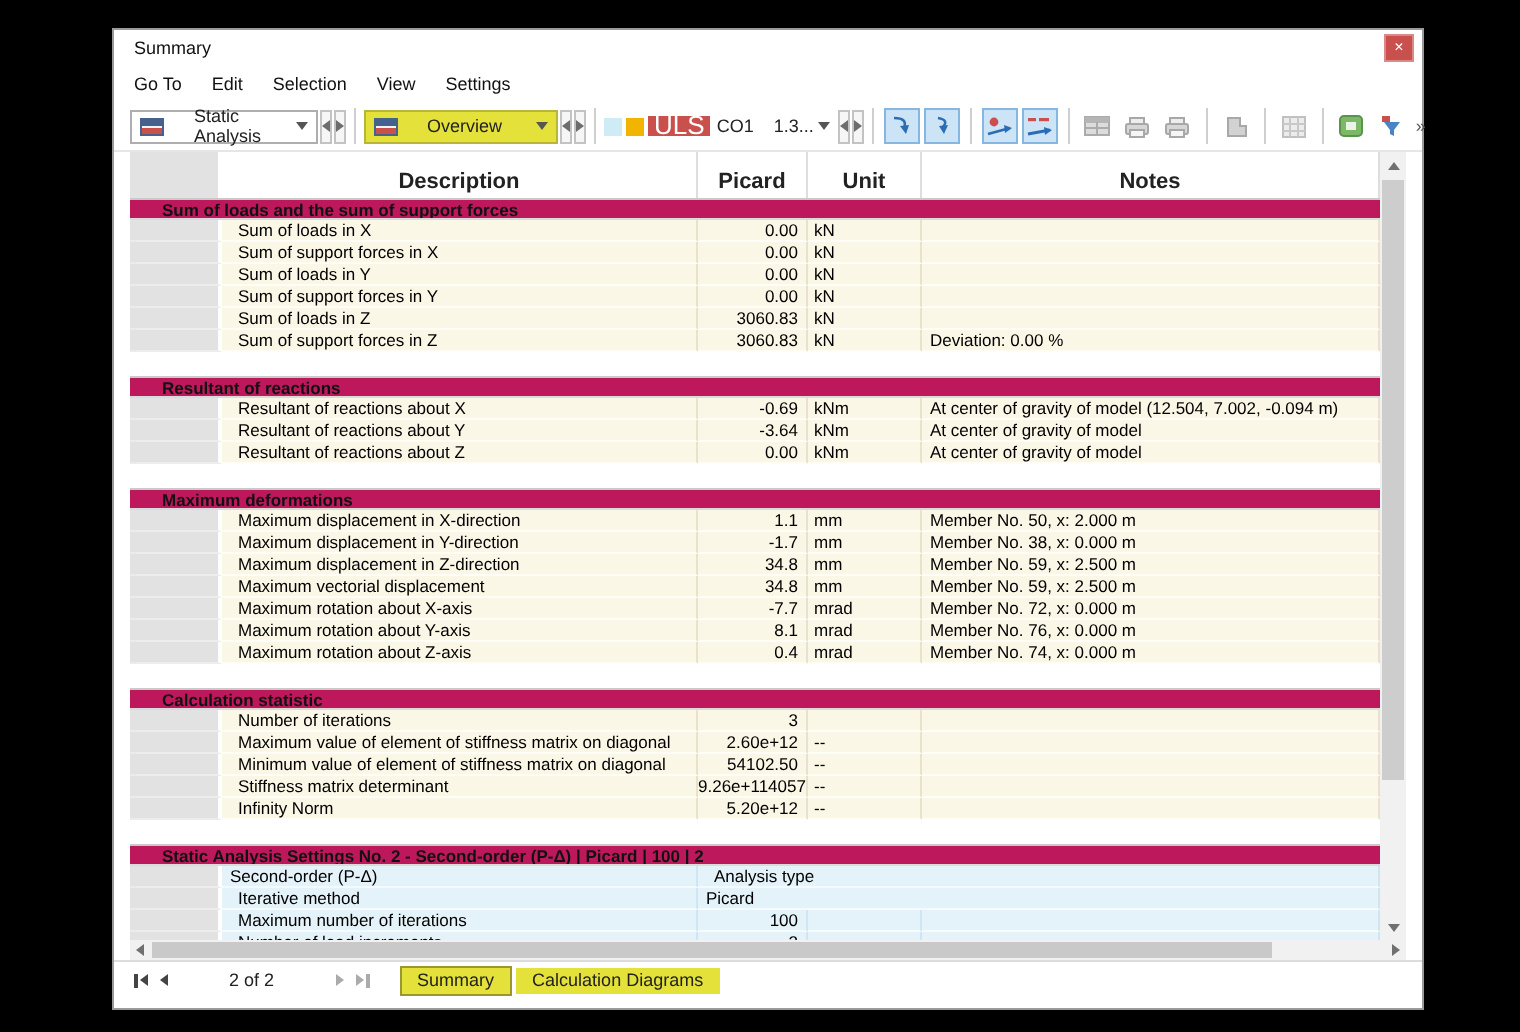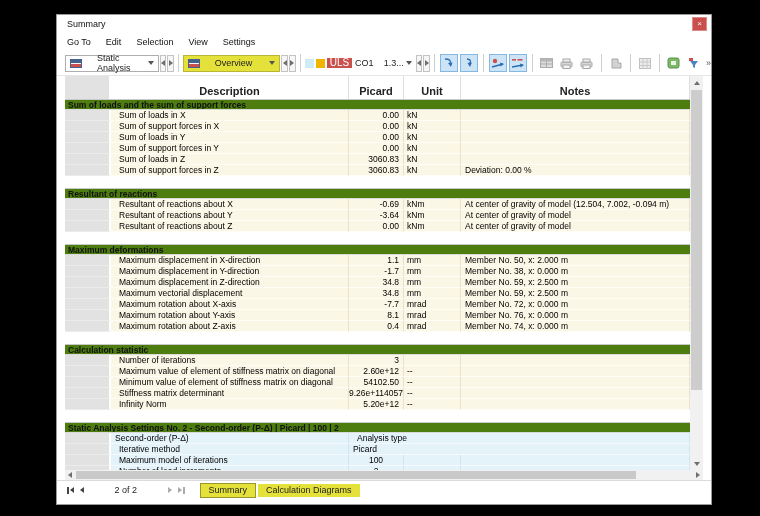--- a/index.html
+++ b/index.html
@@ -20,45 +20,45 @@
   .tblicon{width:12px;height:9px;border:1px solid #44628c;box-sizing:border-box;
     background:linear-gradient(#44628c,#44628c) 0 0/100% 3px no-repeat,
                linear-gradient(#c9504c,#c9504c) 0 100%/100% 3px no-repeat,#f4f6fa;}
   .chev{width:0;height:0;border-left:3px solid transparent;border-right:3px solid transparent;border-top:4px solid #555;margin-left:2px;}
   .spin{width:12px;height:17px;border:1px solid #c3c3c3;background:#f6f6f6;display:flex;align-items:center;justify-content:center;box-sizing:border-box;margin-left:1px;}
   .tri-l{width:0;height:0;border-top:3.5px solid transparent;border-bottom:3.5px solid transparent;border-right:4.5px solid currentColor;}
   .tri-r{width:0;height:0;border-top:3.5px solid transparent;border-bottom:3.5px solid transparent;border-left:4.5px solid currentColor;}
   .spin{color:#6d6d6d;}
   .tsep{width:1px;height:18px;background:#cfcfcf;margin:0 4px;flex:0 0 auto;}
   .swatch{width:9px;height:9px;margin-right:2px;flex:0 0 auto;}
-  .badge{background:#c9504c;color:#fff;font-size:10px;padding:1px 3px;margin-right:3px;line-height:8px;}
+  .badge{background:#c9504c;color:#fff;font-size:13px;padding:1px 3px;margin-right:3px;line-height:8px;}
   .tbtn{width:18px;height:18px;display:flex;align-items:center;justify-content:center;box-sizing:border-box;margin:0 1px;flex:0 0 auto;}
   .tbtn.on{background:#cde4f7;border:1px solid #86b7e0;}
   .ovf{font-size:9px;color:#555;margin-left:2px;}
   
   .tablewrap{height:394px;display:flex;flex:0 0 auto;}
   .tablearea{margin-left:8px;width:625px;overflow:hidden;flex:0 0 auto;}
   .grid{display:grid;grid-template-columns:46px 238px 55px 57px 1fr;box-sizing:border-box;}
   .strip{height:8px;}
   .strip .c{border-right:1px solid #dedede;background:#fff;}
   .strip .rh{background:#e2e2e2;border-right:2px solid #fff;}
   .theadrow{height:15px;line-height:15px;font-size:11px;font-weight:600;color:#222;border-bottom:1px solid #c4c4c4;}
   .theadrow .c{text-align:center;border-right:1px solid #dedede;background:#fff;}
   .theadrow .rh{background:#e2e2e2;border-right:2px solid #fff;}
-  .section-row{height:11px;line-height:11px;font-size:8.5px;font-weight:600;color:#111;background:#4d7c0f;
-    border-top:1px solid #c9c9c9;border-bottom:1px solid #dadada;padding-left:3px;box-sizing:border-box;white-space:nowrap;overflow:hidden;}
+  .section-row{height:11px;line-height:11px;font-size:8.5px;font-weight:600;color:#111;background:#be185d;
+    border-top:1px solid #c9c9c9;border-bottom:1px solid #dadada;padding-left:16px;box-sizing:border-box;white-space:nowrap;overflow:hidden;}
   .gap{height:12px;background:#fff;}
   .trow{height:11px;line-height:11px;font-size:8.5px;color:#000;}
   .trow .c{white-space:nowrap;overflow:hidden;box-sizing:border-box;}
   .trow .rh{background:#e2e2e2;border-right:2px solid #fff;border-bottom:1px solid #ececec;}
   .trow.cream .c:not(.rh){background:#fbf7e6;border-right:1px solid #e8e2cc;border-bottom:1px solid #fefdf6;}
   .trow.blue  .c:not(.rh){background:#e4f2f9;border-right:1px solid #cfe6f2;border-bottom:1px solid #f4fafd;}
   .desc{padding-left:8px;}
   .val{padding-right:4px;text-align:right;}
-  .trow.blue .val{text-align:center;padding-left:4px;}
+  .trow.blue .val{text-align:right;padding-left:4px;}
   .unit{padding-left:3px;}
   .notes{padding-left:4px;}
   .trow.merge{grid-template-columns:46px 238px 1fr;}
   .trow.merge .val{text-align:left;padding-left:4px;}
   
   .vscroll{width:13px;background:#f1f1f1;position:relative;flex:0 0 auto;}
   .vthumb{position:absolute;left:1px;width:11px;top:14px;height:300px;background:#cdcdcd;}
   .sbtn{position:absolute;left:0;width:13px;height:13px;display:flex;align-items:center;justify-content:center;background:#f1f1f1;}
   .sarr-u{width:0;height:0;border-left:3px solid transparent;border-right:3px solid transparent;border-bottom:4px solid #707070;}
   .sarr-d{width:0;height:0;border-left:3px solid transparent;border-right:3px solid transparent;border-top:4px solid #707070;}
@@ -398,21 +398,21 @@
             <div class="c val">Second-order (P-Δ)</div>
             <div class="c desc">Analysis type</div>
           </div>
           <div class="grid trow blue merge">
             <div class="c rh"></div>
             <div class="c desc">Iterative method</div>
             <div class="c val">Picard</div>
           </div>
           <div class="grid trow blue">
             <div class="c rh"></div>
-            <div class="c desc">Maximum model of iterations</div>
+            <div class="c desc">Maximum number of iterations</div>
             <div class="c val">100</div>
             <div class="c unit"></div>
             <div class="c notes"></div>
           </div>
           <div class="grid trow blue">
             <div class="c rh"></div>
             <div class="c desc">Number of load increments</div>
             <div class="c val">2</div>
             <div class="c unit"></div>
             <div class="c notes"></div>

